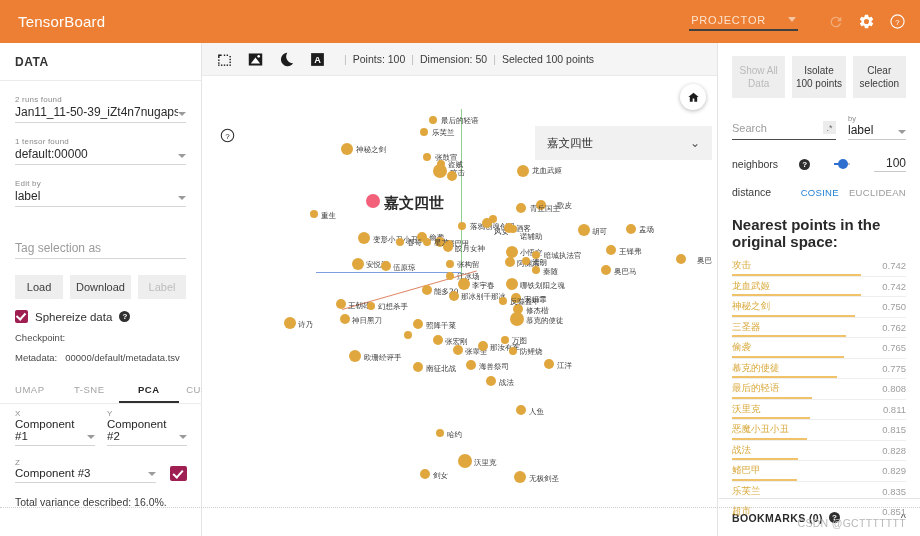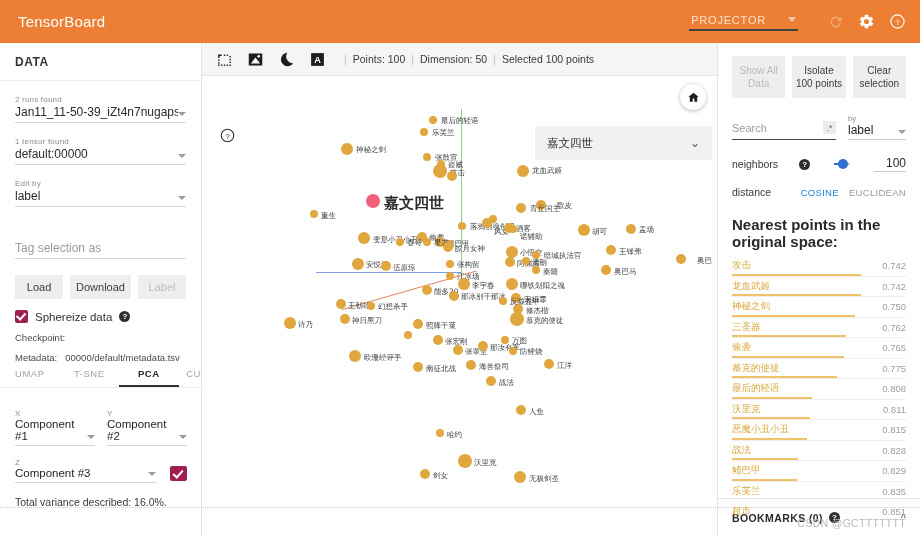--- a/index.html
+++ b/index.html
@@ -135,21 +135,21 @@
     font-weight: bold;
   }
   .meta-line {
     font-size: 9.5px; color: #4a4a4a; margin-top: 9px;
     display: flex; gap: 8px;
   }
   .meta-line .k { color: #4a4a4a; }
 
   
   .algo-tabs {
-    position: absolute; left: 0; bottom: 148px;
+    position: absolute; left: 0; bottom: 132px;
     width: 238px;
     display: flex;
     border-bottom: 1px solid #ececec;
   }
   .algo-tab {
     flex: 1; text-align: center;
     font-size: 9.5px; letter-spacing: .5px;
     color: #a3a3a3; padding: 9px 0 8px 0;
     cursor: pointer;
   }

